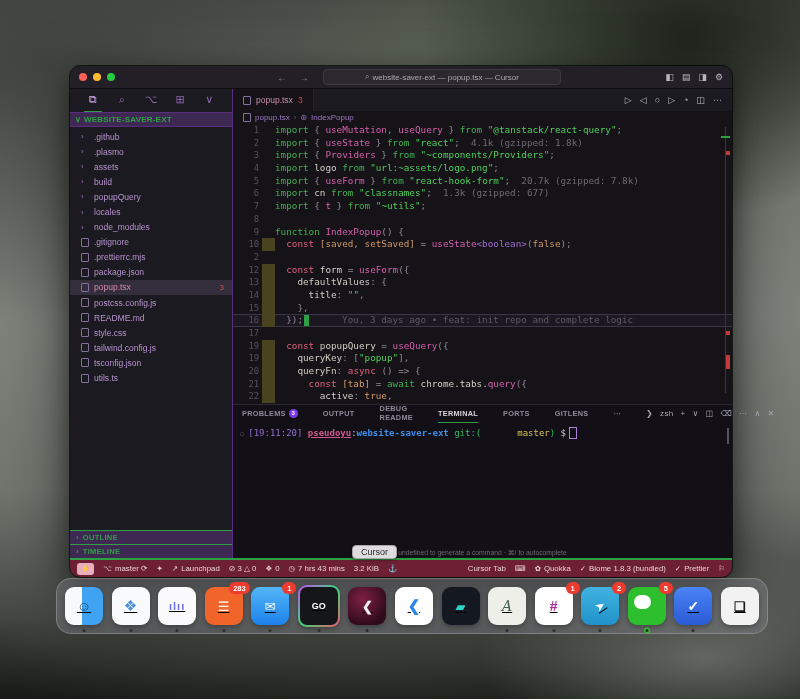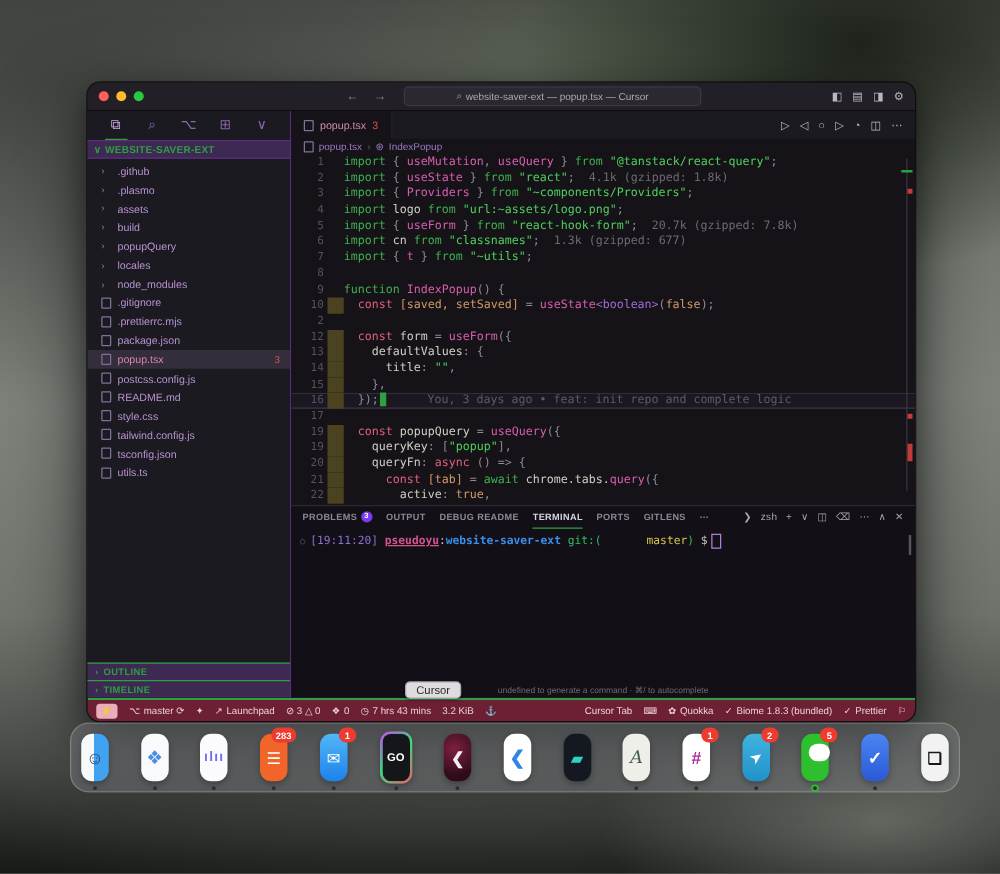--- a/index.html
+++ b/index.html
@@ -57,21 +57,21 @@
   .gut.marked{background:#4a431f;}
   .lc{white-space:pre;}
   .tk-k{color:#3fb14f;}.tk-s{color:#4fd05c;}.tk-v{color:#d75fae;}.tk-c2{color:#e0607e;}
   .tk-o{color:#d19a66;}.tk-t{color:#cdd0c4;}.tk-p{color:#8f8a97;}.tk-ty{color:#a06cd5;}
   .tk-gz{color:#6d6a72;}.tk-bl{color:#5e5a64;}
   .cursor-block{display:inline-block;width:4.5px;height:11px;background:var(--accent-green,#2ea043);vertical-align:middle;margin-left:1px;}
   .ov-mark{position:absolute;right:2px;z-index:3;}
   .scroll-line{position:absolute;right:6px;top:38px;bottom:165px;width:1px;background:#39353f;}
   
   .panel{height:153px;flex:none;border-top:1px solid #2b2832;background:#121016;display:flex;flex-direction:column;}
-  .panel-tabs{height:17px;flex:none;display:flex;align-items:center;gap:11px;padding:0 9px;font-size:7.3px;font-weight:bold;letter-spacing:.3px;color:#8d8896;}
+  .panel-tabs{height:17px;flex:none;display:flex;align-items:center;gap:25px;padding:0 9px;font-size:7.3px;font-weight:bold;letter-spacing:.3px;color:#8d8896;}
   .ptab{height:100%;display:flex;align-items:center;gap:3px;border-bottom:1.5px solid transparent;}
   .ptab.active{color:#d9d5df;border-bottom-color:var(--accent-green,#2ea043);}
   .pbadge{background:#7c3aed;color:#fff;border-radius:50%;min-width:9px;height:9px;font-size:6px;display:inline-flex;align-items:center;justify-content:center;font-weight:bold;}
   .panel-controls{margin-left:auto;display:flex;gap:7px;color:#a8a4b0;font-size:8px;font-weight:normal;align-items:center;}
   .terminal{flex:1;padding:5px 7px;font-family:"DejaVu Sans Mono",monospace;font-size:9px;position:relative;}
   .t-deco{color:#5d5966;margin-right:4px;font-size:7px;}
   .t-time{color:#8f6fd0;}.t-user{color:#d3548f;font-weight:bold;text-decoration:underline;}.t-sep{color:#c8c5cc;}
   .t-dir{color:var(--terminal-blue,#3b8eea);font-weight:bold;}.t-git{color:#2ebd5e;}.t-branch{color:#d6c44a;margin-left:36px;}.t-prompt{color:#c8c5cc;}
   .term-cursor{display:inline-block;width:6px;height:10px;border:1px solid #b07fd8;vertical-align:middle;margin-left:3px;}
   .term-scroll{position:absolute;right:3px;top:6px;width:2px;height:16px;background:#55515d;}
@@ -79,21 +79,21 @@
   
   .statusbar{height:17px;flex:none;background:var(--status-bg,#6d2034);border-top:2px solid var(--accent-green,#2ea043);
     display:flex;align-items:center;padding:0 7px;gap:9px;font-size:7.8px;color:#eccfd8;border-radius:0 0 10px 10px;}
   .sb-item{display:flex;align-items:center;gap:3px;white-space:nowrap;}
   .sb-item .ic{font-size:7.5px;}
   .sb-box{background:#e9aebb;color:#5a1628;border-radius:3px;padding:0 4px;height:12px;display:flex;align-items:center;}
   .sb-right{margin-left:auto;display:flex;gap:9px;}
   
   .dock{position:absolute;left:56px;top:578px;width:694px;height:54px;background:rgba(125,125,130,.45);
     border:1px solid rgba(255,255,255,.22);border-radius:15px;display:flex;align-items:center;justify-content:space-between;padding:0 8px;z-index:5;}
-  .dock-app{width:22px;height:38px;border-radius:9px;position:relative;flex:none;display:flex;align-items:center;justify-content:center;box-shadow:0 2px 5px rgba(0,0,0,.3);}
+  .dock-app{width:38px;height:38px;border-radius:9px;position:relative;flex:none;display:flex;align-items:center;justify-content:center;box-shadow:0 2px 5px rgba(0,0,0,.3);text-decoration:underline;}
   .dock-app.running::after{content:"";position:absolute;bottom:-7px;left:50%;transform:translateX(-50%);width:3px;height:3px;border-radius:50%;background:#2d2d2d;}
   .dock-badge{position:absolute;top:-5px;right:-7px;background:var(--badge-red,#ee3b2f);color:#fff;font-size:7.5px;font-weight:bold;border-radius:9px;padding:1.5px 4px;min-width:6px;text-align:center;}
   .app-finder{background:linear-gradient(90deg,#f7f9fb 0 46%,#3fa3f2 46% 100%);}
   .app-finder::before{content:"☺";color:#1c3a5e;font-size:14px;}
   .app-fox-reader{background:#f8fafc;}.app-fox-reader::before{content:"❖";color:#4a90e2;font-size:15px;}
   .app-music-bars{background:#fbfbfd;}.app-music-bars::before{content:"ılıı";color:#6e6ef0;font-size:11px;font-weight:bold;letter-spacing:1px;}
   .app-inoreader{background:#f2652a;}.app-inoreader::before{content:"☰";color:#fff;font-size:13px;}
   .app-mail{background:linear-gradient(180deg,#53b6f8,#1c82ea);}.app-mail::before{content:"✉";color:#fff;font-size:13px;}
   .app-goland{border:2px solid transparent;background:linear-gradient(#15161a,#15161a) padding-box,linear-gradient(135deg,#c84bf5,#38d87e,#f5576c) border-box;}
   .app-goland::before{content:"GO";color:#fff;font-size:9px;font-weight:bold;}
@@ -102,21 +102,21 @@
   .app-teal-tool{background:#141820;}.app-teal-tool::before{content:"▰";color:#2bd4c4;font-size:13px;}
   .app-arc-browser{background:#edefe8;}.app-arc-browser::before{content:"A";font-family:"DejaVu Serif",serif;font-style:italic;color:#45604d;font-size:14px;}
   .app-slack{background:#fff;}.app-slack::before{content:"#";color:#a8309a;font-size:14px;font-weight:bold;}
   .app-telegram{background:linear-gradient(180deg,#40b3e0,#2092c9);}
   .app-telegram::before{content:"➤";color:#fff;font-size:12px;display:block;transform:rotate(-35deg);}
   .app-wechat{background:#2dbf2d;}
   .app-wechat::before{content:"";position:absolute;width:17px;height:14px;background:#fff;border-radius:8px;left:6px;top:8px;}
   .app-wechat::after{content:"";position:absolute;width:12px;height:10px;background:#fff;border-radius:6px;right:5px;bottom:8px;box-shadow:0 0 0 1.5px #2dbf2d;}
   .app-things{background:linear-gradient(180deg,#4a84f4,#2a5ad6);}.app-things::before{content:"✓";color:#fff;font-size:14px;font-weight:bold;}
   .app-screenshot-tool{background:#f2f2f2;}.app-screenshot-tool::before{content:"❏";color:#1a1a1a;font-size:13px;font-weight:bold;}
-  .tooltip{position:absolute;left:324px;top:545px;background:#dedcdf;color:#2a2a2a;font-size:9px;padding:1px 8px;border-radius:4px;
+  .tooltip{position:absolute;left:352px;top:545px;background:#dedcdf;color:#2a2a2a;font-size:9px;padding:1px 8px;border-radius:4px;
     box-shadow:0 1px 3px rgba(0,0,0,.45);border:1px solid #a9a7ab;z-index:20;}
 </style>
 </head>
 <body>
 
 <div class="window">
   <div class="titlebar">
     <div class="traffic">
       <div class="light l-close"></div>
       <div class="light l-min"></div>

